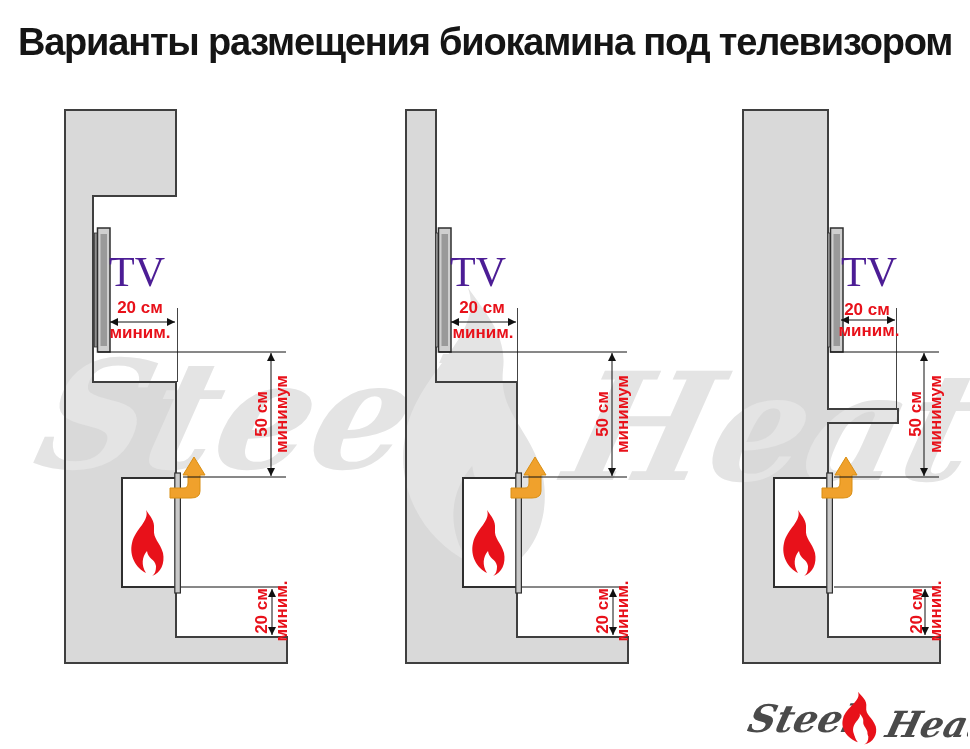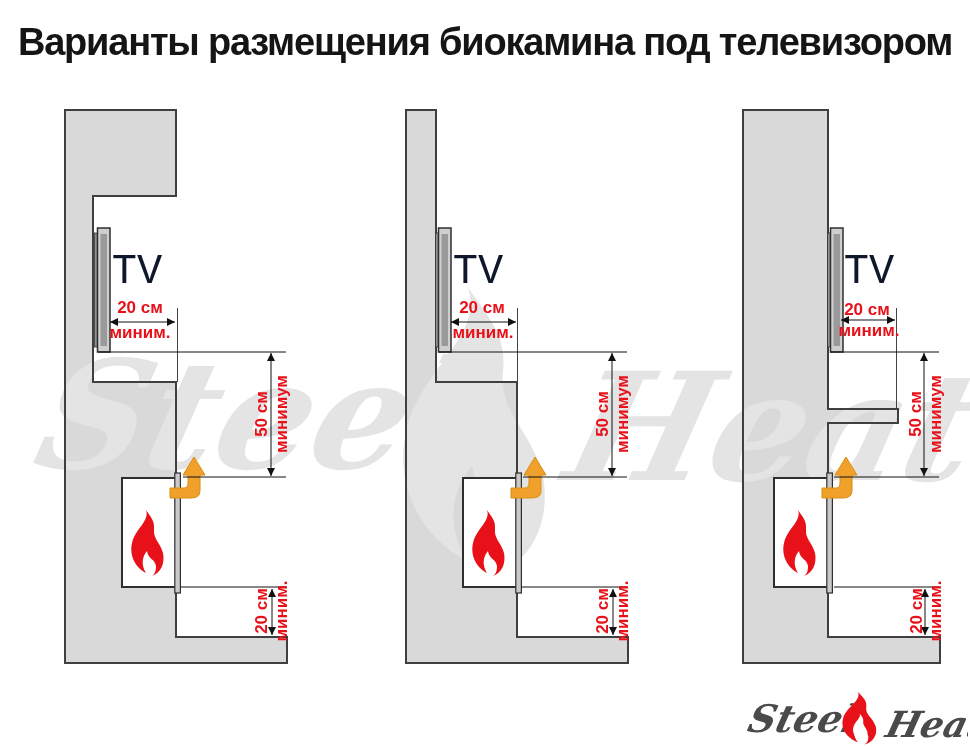--- a/index.html
+++ b/index.html
@@ -5,21 +5,21 @@
   html,body{margin:0;padding:0;background:#fff;}
   #canvas{position:relative;width:970px;height:749px;background:#ffffff;overflow:hidden;
           font-family:"Liberation Sans",sans-serif;}
   .layer{position:absolute;left:0;top:0;width:970px;height:749px;}
   #page-title{position:absolute;left:0;top:21px;width:970px;text-align:center;
 
               font-size:38px;font-weight:700;letter-spacing:-1.2px;color:#151515;white-space:nowrap;}
   .label{position:absolute;font-weight:700;font-size:17px;color:#e8111a;white-space:nowrap;
          transform:translate(-50%,-50%);line-height:1;}
   .label.rot{transform:translate(-50%,-50%) rotate(-90deg);}
-  .label.tv{font-family:Liberation Mono, monospace;font-weight:400;font-size:42px;color:#0f172a;}
+  .label.tv{font-family:Liberation Serif, serif;font-weight:400;font-size:42px;color:#4c1d95;}
   #logo{position:absolute;left:738px;top:686px;}
 </style>
 </head>
 <body>
 
 <div id="canvas">
 
   <div id="page-title">Варианты размещения биокамина под телевизором</div>
 
   <svg class="layer" viewBox="0 0 970 749">

